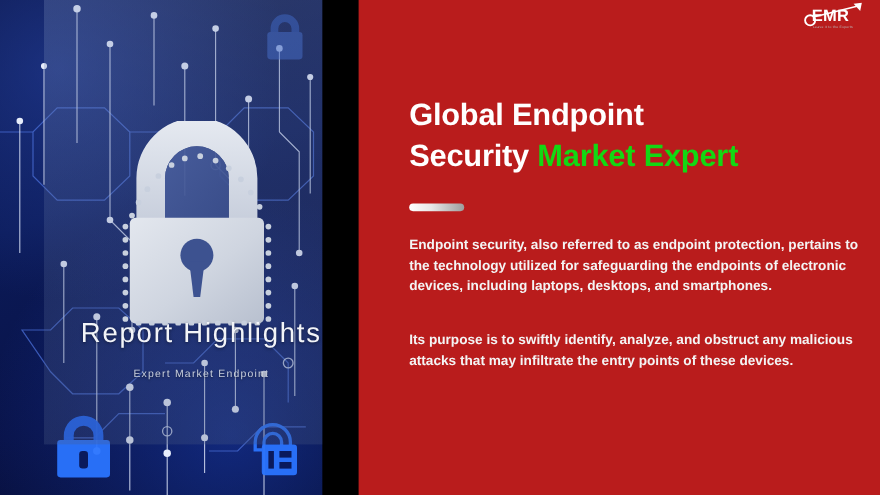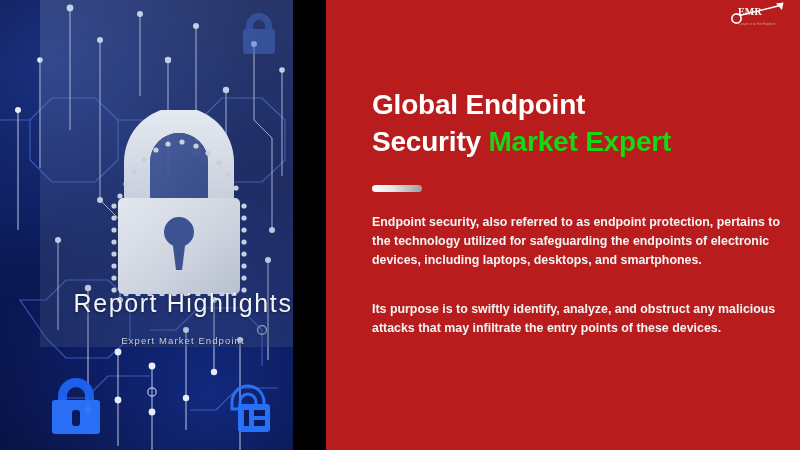--- a/index.html
+++ b/index.html
@@ -21,21 +21,21 @@
     overflow:hidden;
   }
   
   .circuit { position:absolute; left:0; top:0; width:293px; height:450px; }
   .glow-lock-bl { position:absolute; left:42px; top:370px; width:70px; height:66px; opacity:.95; }
   .glow-lock-br { position:absolute; left:218px; top:378px; width:62px; height:60px; opacity:.95; }
   .glow-lock-tr { position:absolute; left:236px; top:6px; width:46px; height:52px; opacity:.5; }
 
   
   .card {
-    position:absolute; left:40px; top:0; width:286px; height:347px;
+    position:absolute; left:40px; top:0; width:286px; height:404px;
     background:linear-gradient(165deg, rgba(120,140,185,0.30) 0%, rgba(92,110,155,0.26) 45%, rgba(70,86,126,0.30) 100%);
     overflow:hidden;
     text-decoration:underline;
   }
   .card-inner { position:absolute; inset:0; }
 
   
   .padlock { position:absolute; left:64px; top:110px; width:150px; height:186px; }
 
   .card-title {
@@ -83,22 +83,22 @@
     font-size:12.4px; font-weight:700; line-height:1.52;
     color:#f4f4f4;
   }
   .para-1 { top:213px; }
   .para-2 { top:300px; }
 
   
   .emr-logo { position:absolute; right:8px; top:2px; width:62px; height:34px; }
   .emr-text {
     position:absolute; left:8px; top:4px;
-    font-size:10px; font-weight:700; color:#ffffff;
-    letter-spacing:0.2px; font-family:Liberation Serif, serif;
+    font-size:15px; font-weight:700; color:#ffffff;
+    letter-spacing:0.2px; font-family:Liberation Sans, sans-serif;
   }
   .emr-tag {
     position:absolute; left:9px; top:20px;
     font-size:3.1px; font-weight:400; color:#b8b8b8;
     letter-spacing:0.25px; white-space:nowrap;
   }
 </style>
 </head>
 <body>
 

